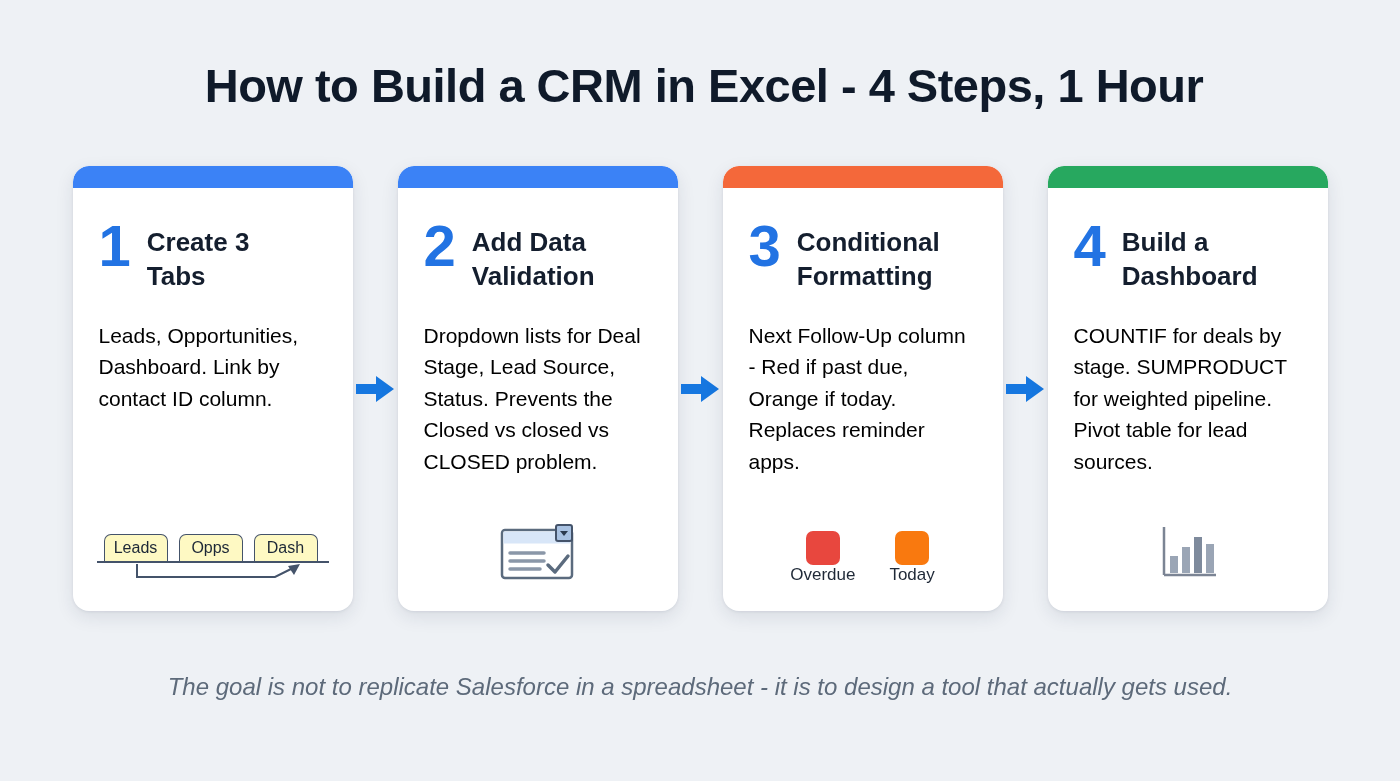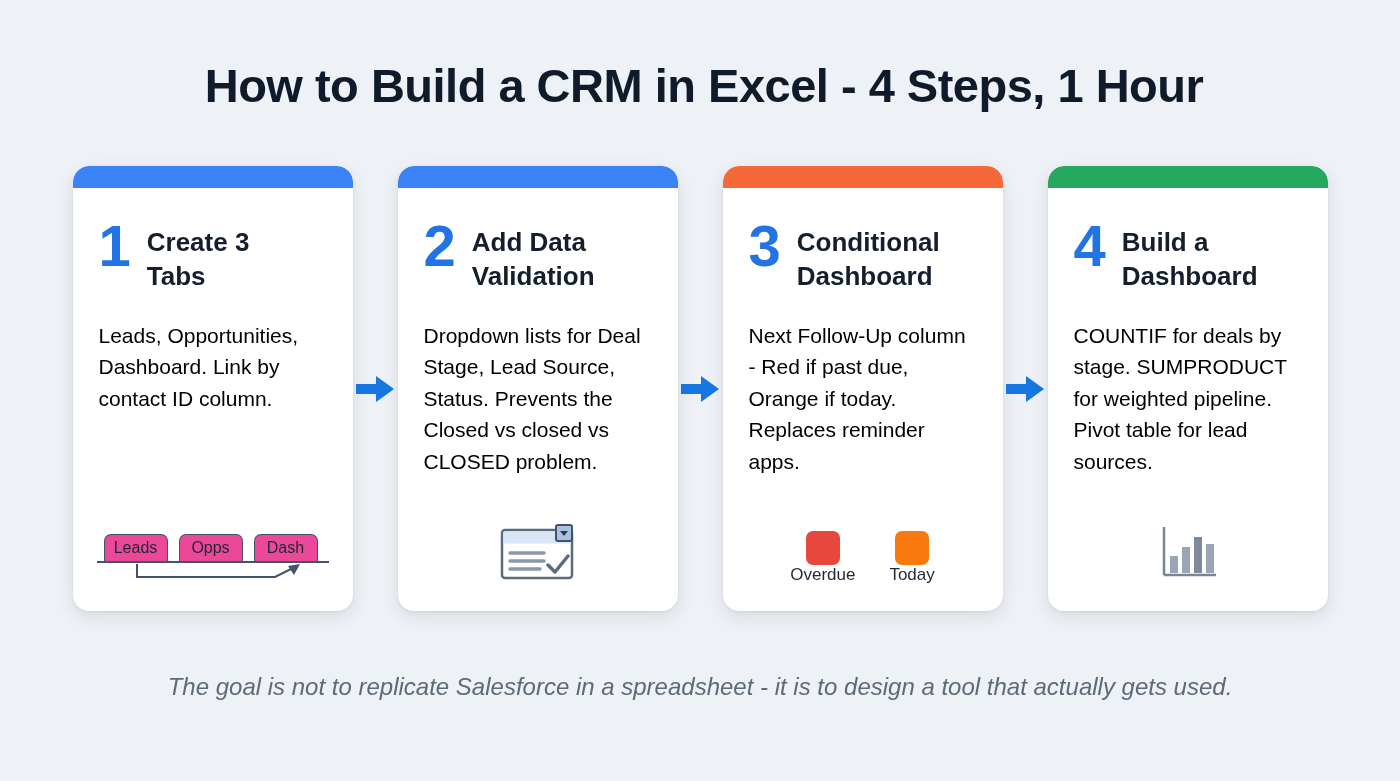--- a/index.html
+++ b/index.html
@@ -90,21 +90,21 @@
   .tabs-row {
     display: flex;
     align-items: flex-end;
     gap: 11px;
     padding: 0 7px;
     border-bottom: 2px solid #44536a;
   }
   .sheet-tab {
     width: 64px;
     height: 27px;
-    background: #ec4899;
+    background: #fef9c3;
     border: 1.5px solid #44536a;
     border-bottom: none;
     border-radius: 7px 7px 0 0;
     font-size: 16px;
     color: #1c2736;
     display: flex;
     align-items: center;
     justify-content: center;
   }
   .tabs-connector { display: block; margin-top: 0; }
@@ -187,21 +187,21 @@
       <svg width="38" height="30" viewBox="0 0 38 30">
         <polygon points="0,10 20,10 20,2 38,15 20,28 20,20 0,20" fill="currentColor"></polygon>
       </svg>
     </div>
 
     <section class="card">
       <div class="card-accent" style="background: rgb(244, 104, 58);"></div>
       <div class="card-inner">
         <div class="card-head">
           <span class="step-num" style="color: rgb(34, 115, 227);">3</span>
-          <h2 class="step-heading">Conditional Dashboard</h2>
+          <h2 class="step-heading">Conditional Formatting</h2>
         </div>
         <p class="step-text">Next Follow-Up column - Red if past due, Orange if today. Replaces reminder apps.</p>
         <div class="illus legend">
           <div class="legend-item">
             <span class="legend-swatch" style="background: rgb(232, 71, 62);"></span>
             <span class="legend-label">Overdue</span>
           </div>
           <div class="legend-item">
             <span class="legend-swatch" style="background: rgb(249, 121, 15);"></span>
             <span class="legend-label">Today</span>

